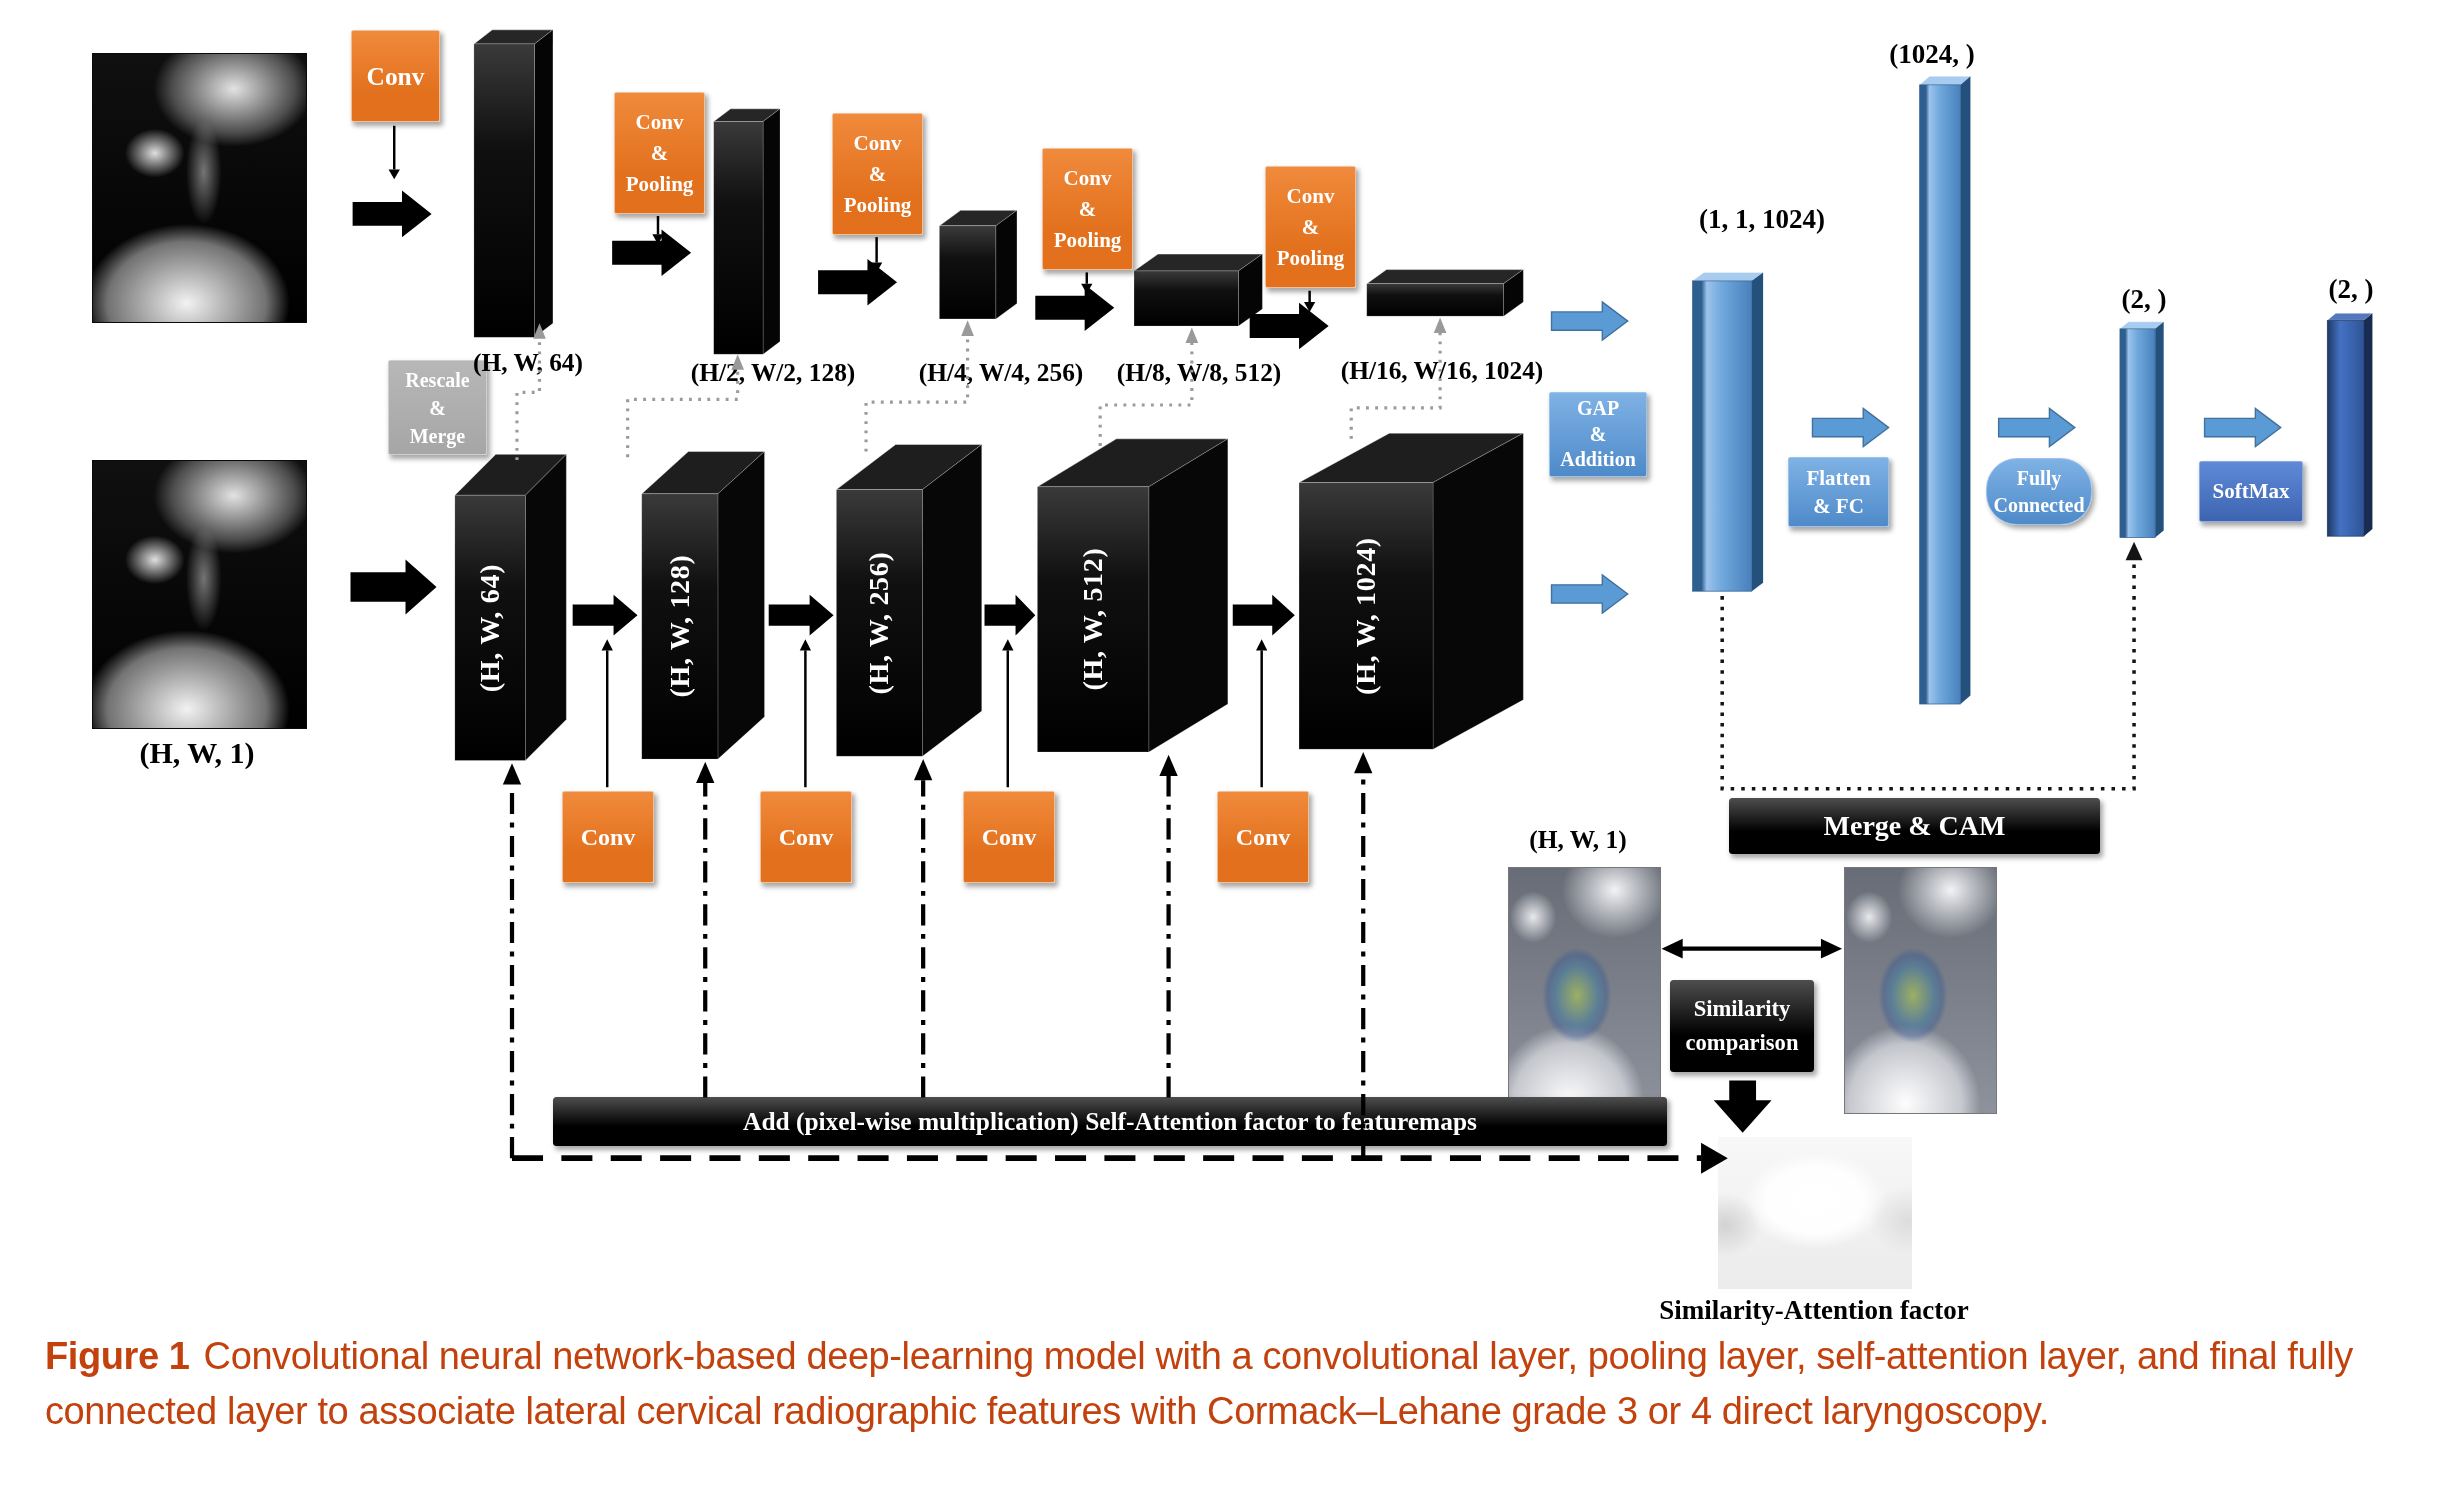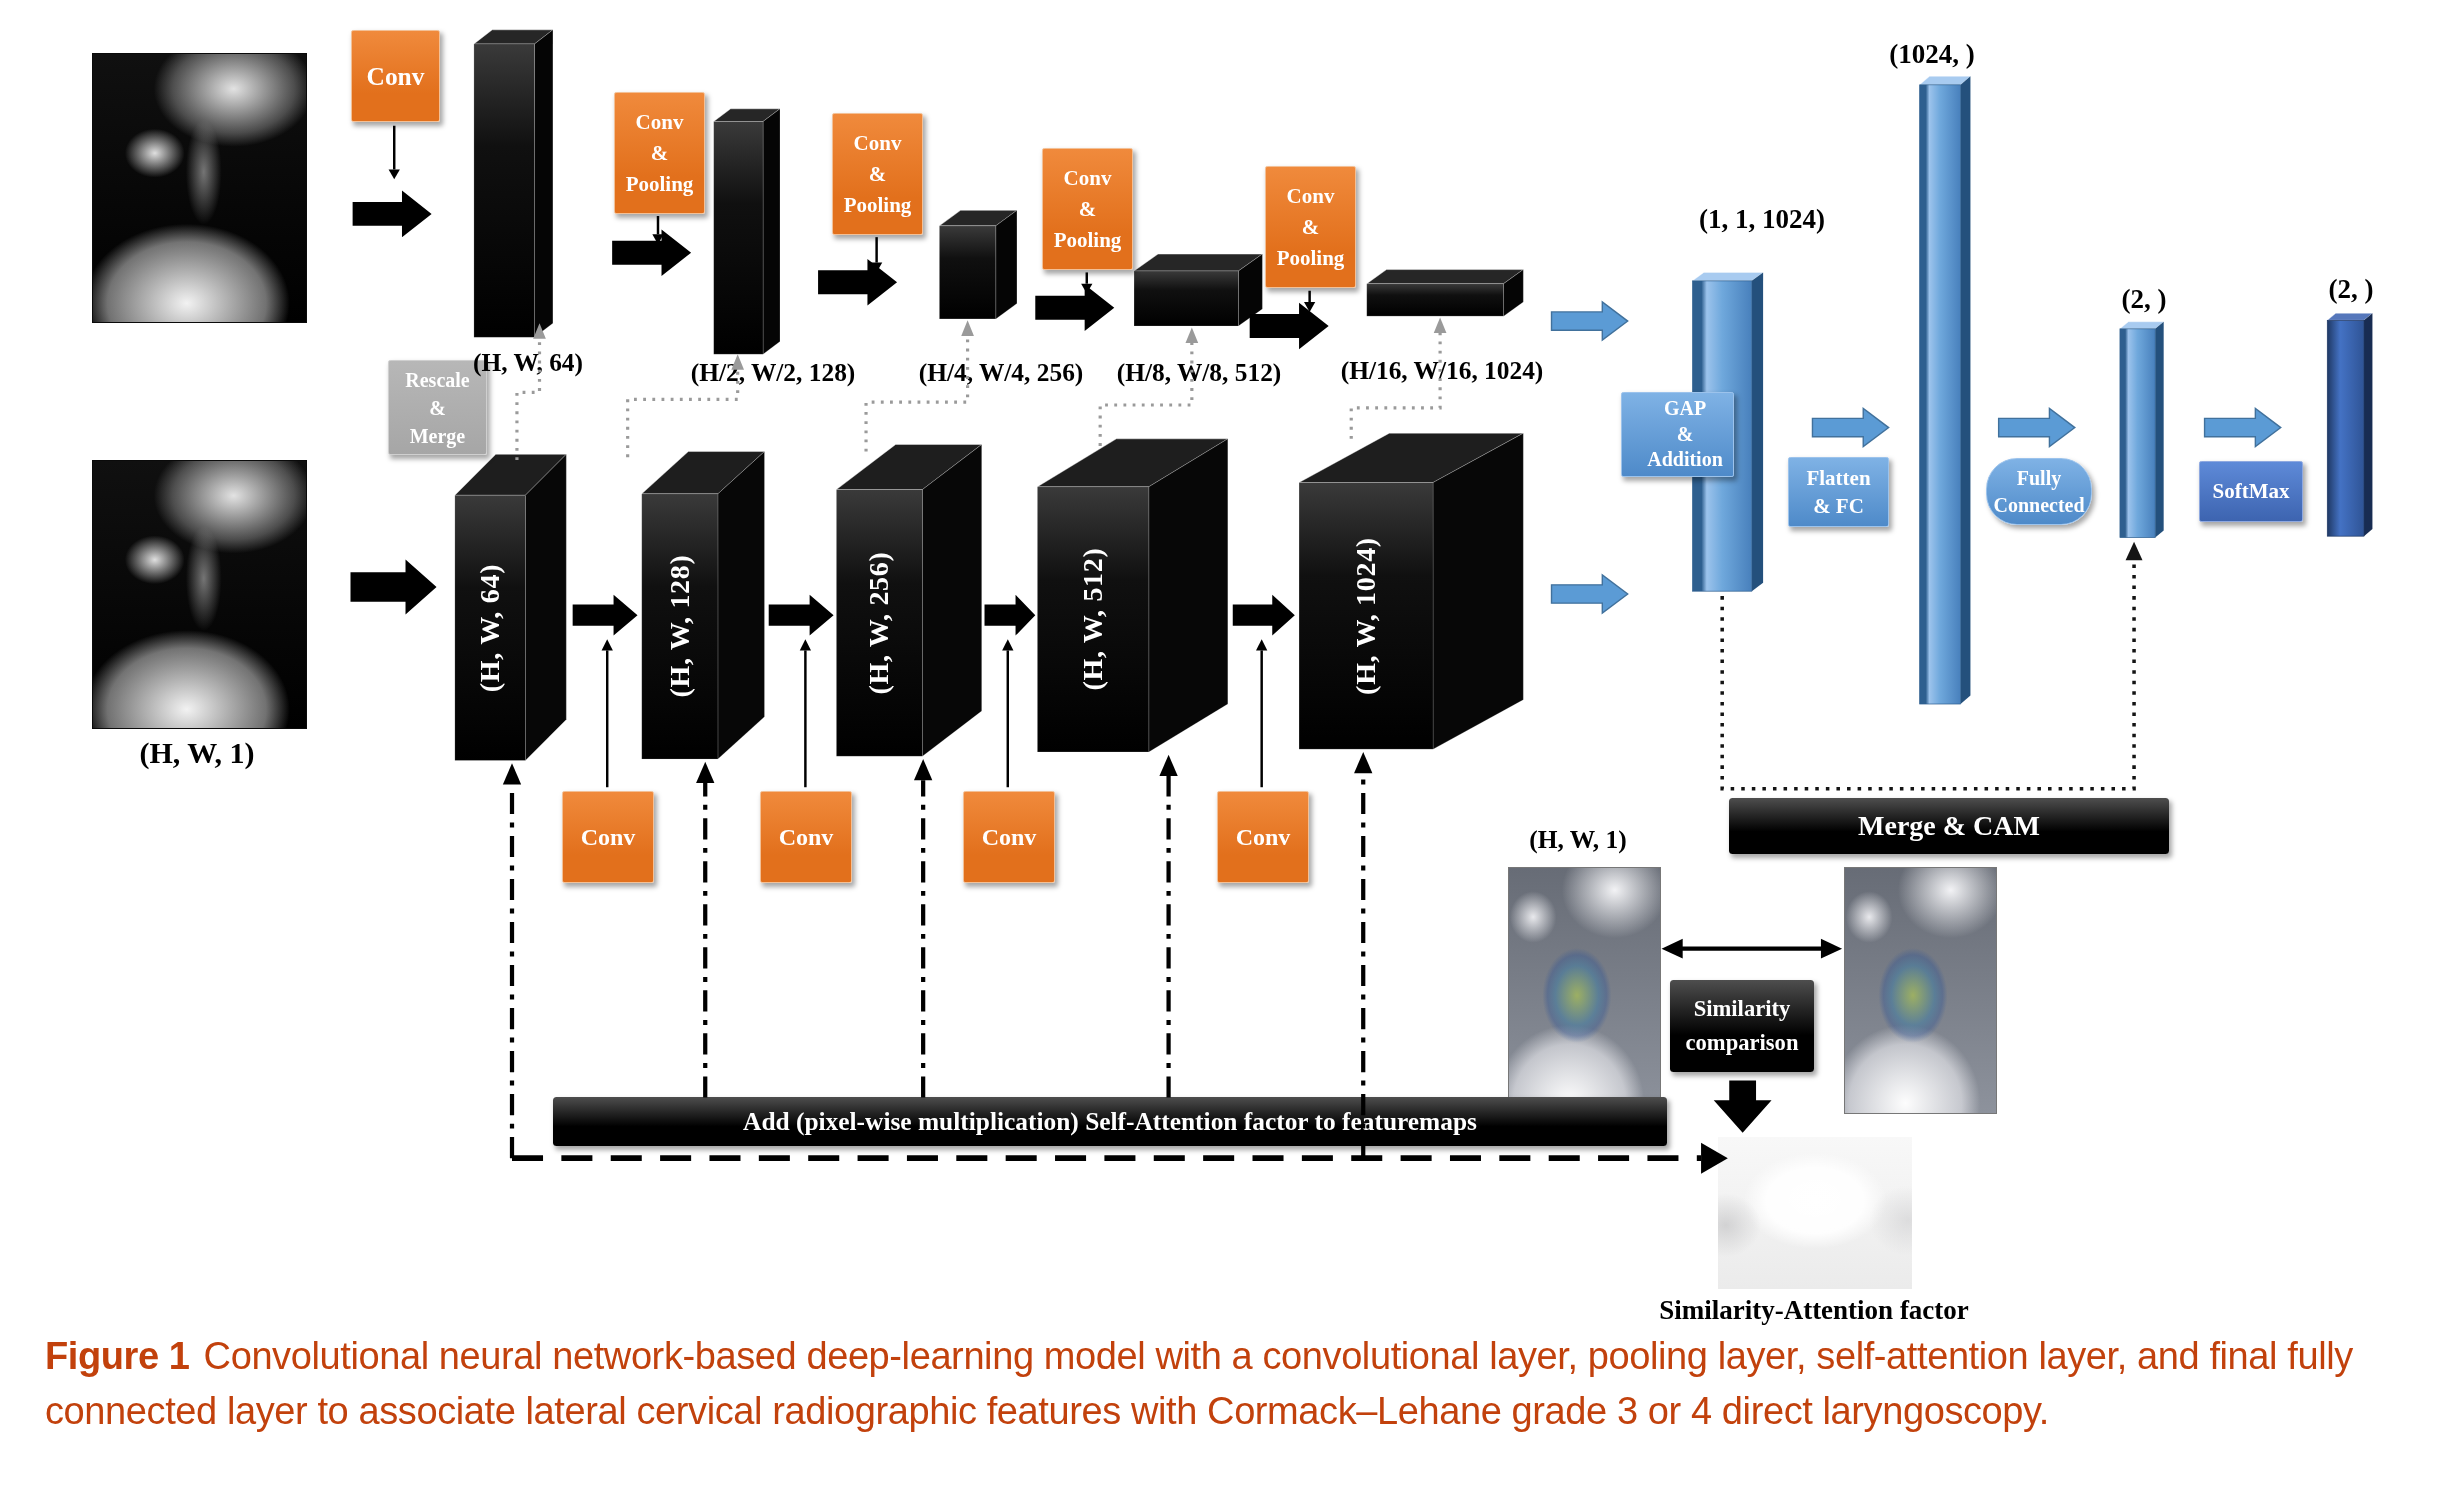--- a/index.html
+++ b/index.html
@@ -219,33 +219,33 @@
   <div class="vlbl" style="left:680px;top:626px;">(H, W, 128)</div>
   <div class="vlbl" style="left:879px;top:623px;">(H, W, 256)</div>
   <div class="vlbl" style="left:1093px;top:619px;">(H, W, 512)</div>
   <div class="vlbl" style="left:1366px;top:616px;">(H, W, 1024)</div>
 
   <div class="node obox" style="left:562px;top:791px;width:90px;height:90px;font-size:24px;">Conv</div>
   <div class="node obox" style="left:760px;top:791px;width:90px;height:90px;font-size:24px;">Conv</div>
   <div class="node obox" style="left:963px;top:791px;width:90px;height:90px;font-size:24px;">Conv</div>
   <div class="node obox" style="left:1217px;top:791px;width:90px;height:90px;font-size:24px;">Conv</div>
 
-  <div class="node bbox" style="left:1621px;top:392px;width:96px;height:83px;font-size:20px;line-height:25.4px;padding-left:15px;">GAP
+  <div class="node bbox" style="left:1549px;top:392px;width:96px;height:83px;font-size:20px;line-height:25.4px;">GAP
 &amp;
 Addition</div>
   <div class="lbl" style="left:1726px;top:219px;font-size:27px;margin-left:36px;">(1, 1, 1024)</div>
   <div class="node bbox" style="left:1788px;top:457px;width:99px;height:68px;font-size:21px;line-height:28px;">Flatten
 &amp; FC</div>
   <div class="lbl" style="left:1932px;top:54px;font-size:27px;">(1024, )</div>
   <div class="node bbox" style="left:1986px;top:458px;width:104px;height:65px;font-size:20px;line-height:27px;border-radius:31px;">Fully
 Connected</div>
   <div class="lbl" style="left:2144px;top:299px;font-size:27px;">(2, )</div>
   <div class="node sbox" style="left:2199px;top:461px;width:102px;height:59px;font-size:21px;">SoftMax</div>
   <div class="lbl" style="left:2351px;top:289px;font-size:27px;">(2, )</div>
-  <div class="node kbar" style="left:1729px;top:798px;width:440px;height:56px;font-size:28px;text-align:center;">Merge &amp; CAM</div>
+  <div class="node kbar" style="left:1729px;top:798px;width:371px;height:56px;font-size:28px;text-align:center;">Merge &amp; CAM</div>
 
   <div class="lbl" style="left:1578px;top:839px;font-size:25.4px;">(H, W, 1)</div>
   <div class="heatmap" style="left:1508px;top:867px;width:151px;height:245px;"></div>
   <div class="heatmap" style="left:1844px;top:867px;width:151px;height:245px;"></div>
   <div class="node kbar" style="left:1670px;top:980px;width:144px;height:92px;font-size:22.6px;line-height:34px;">Similarity
 comparison</div>
   <div class="factor-img" style="left:1718px;top:1137px;width:194px;height:152px;"></div>
   <div class="lbl" style="left:1814px;top:1310px;font-size:27px;">Similarity-Attention factor</div>
 
   <div class="node kbar" style="left:529px;top:1097px;width:1114px;height:49px;font-size:25.4px;margin-left:24px;">Add (pixel-wise multiplication) Self-Attention factor to featuremaps</div>

